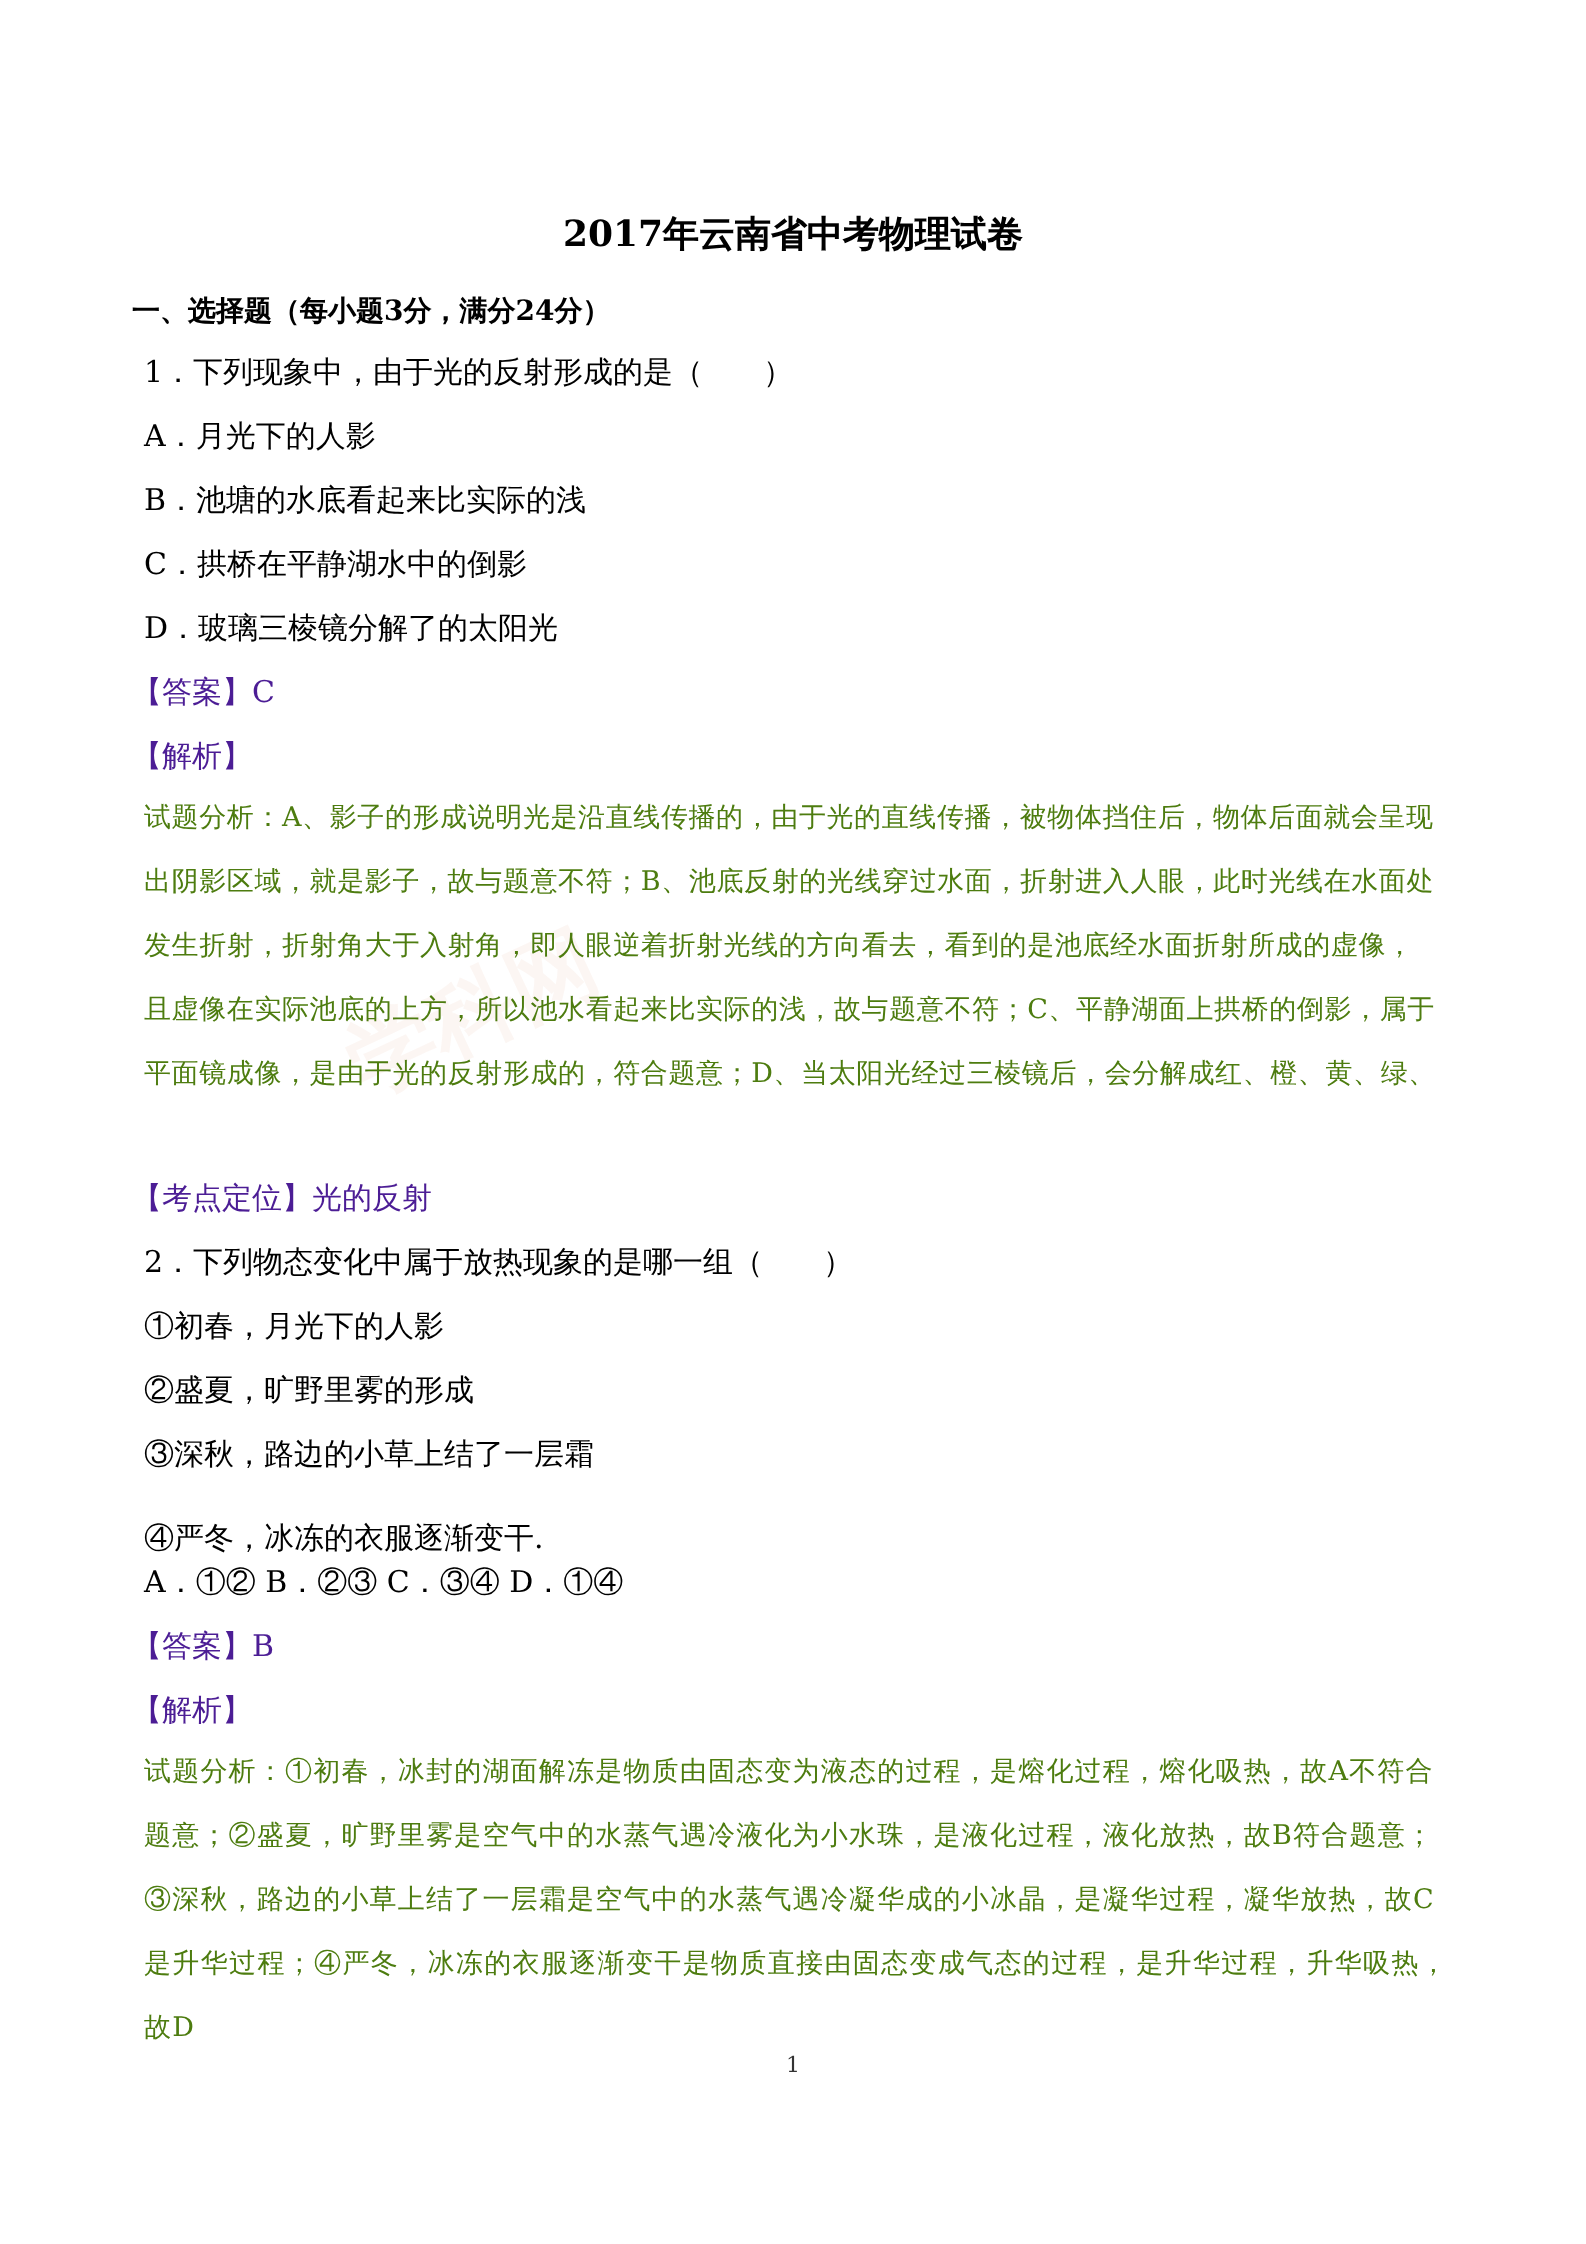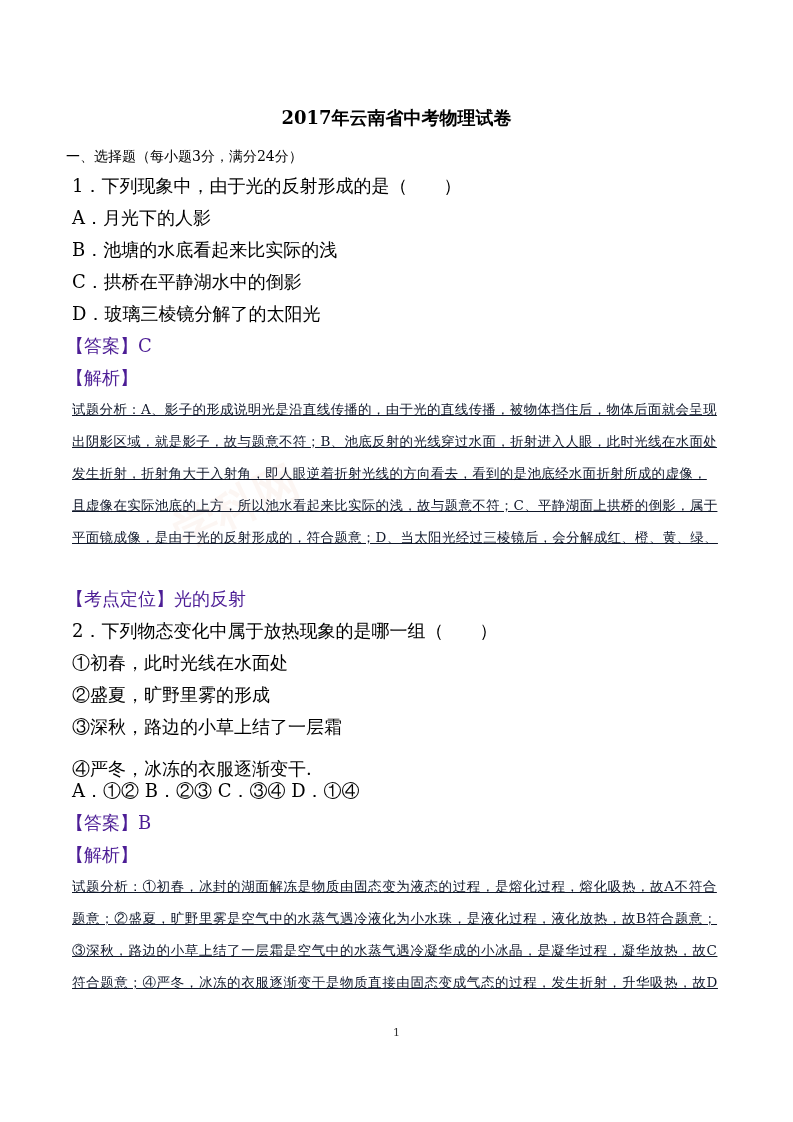--- a/index.html
+++ b/index.html
@@ -1,25 +1,25 @@
 <!DOCTYPE html>
 <html><head>
 <meta charset="utf-8">
 <style>
   html, body { margin: 0; padding: 0; background: #ffffff; }
   body { width: 793px; height: 1122px; position: relative; overflow: hidden;
          font-family: "DejaVu Serif", "Liberation Serif", serif; color: #000; }
   .page { position: absolute; left: 0; top: 0; width: 793px; height: 1122px; }
-  .line { position: absolute; left: 72px; white-space: nowrap; font-size: 18px; line-height: 18px; }
+  .line { position: absolute; left: 72px; white-space: nowrap; font-size: 15px; line-height: 18px; }
   .title { position: absolute; top: 106px; left: 0; width: 793px; text-align: center;
            font-size: 18px; font-weight: bold; line-height: 24px; }
-  .section { font-weight: normal; font-size: 14px; }
+  .section { font-weight: bold; font-size: 14px; }
   .red { color: #4c1d95; }
   .para { position: absolute; left: 72px; width: 652px; font-size: 13.5px; line-height: 32px;
-          color: #0f172a; text-align: justify; letter-spacing: 0.3px; text-decoration: underline; }
+          color: #4d7c0f; text-align: justify; letter-spacing: 0.3px; }
   .para2 { letter-spacing: 0.6px; }
   .pagenum { position: absolute; top: 1026px; left: 0; width: 793px; text-align: center; font-size: 11px; color: #333; }
   .watermark { position: absolute; left: 180px; top: 420px; width: 380px; height: 160px;
                color: rgba(230,180,160,0.12); font-size: 44px; font-weight: bold;
                transform: rotate(-25deg); pointer-events: none; white-space: nowrap; }
 </style>
 </head>
 <body>
 
 <div class="page">
@@ -41,29 +41,29 @@
     <div>试题分析：A、影子的形成说明光是沿直线传播的，由于光的直线传播，被物体挡住后，物体后面就会呈现</div>
     <div>出阴影区域，就是影子，故与题意不符；B、池底反射的光线穿过水面，折射进入人眼，此时光线在水面处</div>
     <div>发生折射，折射角大于入射角，即人眼逆着折射光线的方向看去，看到的是池底经水面折射所成的虚像，</div>
     <div>且虚像在实际池底的上方，所以池水看起来比实际的浅，故与题意不符；C、平静湖面上拱桥的倒影，属于</div>
     <div>平面镜成像，是由于光的反射形成的，符合题意；D、当太阳光经过三棱镜后，会分解成红、橙、黄、绿、</div>
   </div>
 
   <div class="line red" style="top:590px; left:66px;">【考点定位】光的反射</div>
 
   <div class="line" style="top:622px;">2．下列物态变化中属于放热现象的是哪一组（　　）</div>
-  <div class="line" style="top:654px;">①初春，此时光线在水面处</div>
+  <div class="line" style="top:654px;">①初春，月光下的人影</div>
   <div class="line" style="top:686px;">②盛夏，旷野里雾的形成</div>
   <div class="line" style="top:718px;">③深秋，路边的小草上结了一层霜</div>
   <div class="line" style="top:750px;margin-top:10px;">④严冬，冰冻的衣服逐渐变干.</div>
   <div class="line" style="top:782px;">A．①②  B．②③  C．③④  D．①④</div>
   <div class="line red" style="top:814px; left:66px;">【答案】B</div>
   <div class="line red" style="top:846px; left:66px;">【解析】</div>
 
   <div class="para para2" style="top:870px;">
     <div>试题分析：①初春，冰封的湖面解冻是物质由固态变为液态的过程，是熔化过程，熔化吸热，故A不符合</div>
     <div>题意；②盛夏，旷野里雾是空气中的水蒸气遇冷液化为小水珠，是液化过程，液化放热，故B符合题意；</div>
     <div>③深秋，路边的小草上结了一层霜是空气中的水蒸气遇冷凝华成的小冰晶，是凝华过程，凝华放热，故C</div>
-    <div>符合题意；④严冬，冰冻的衣服逐渐变干是物质直接由固态变成气态的过程，发生折射，升华吸热，故D</div>
+    <div>是升华过程；④严冬，冰冻的衣服逐渐变干是物质直接由固态变成气态的过程，是升华过程，升华吸热，故D</div>
   </div>
 
   <div class="pagenum">1</div>
 </div>
 
 </body></html>

